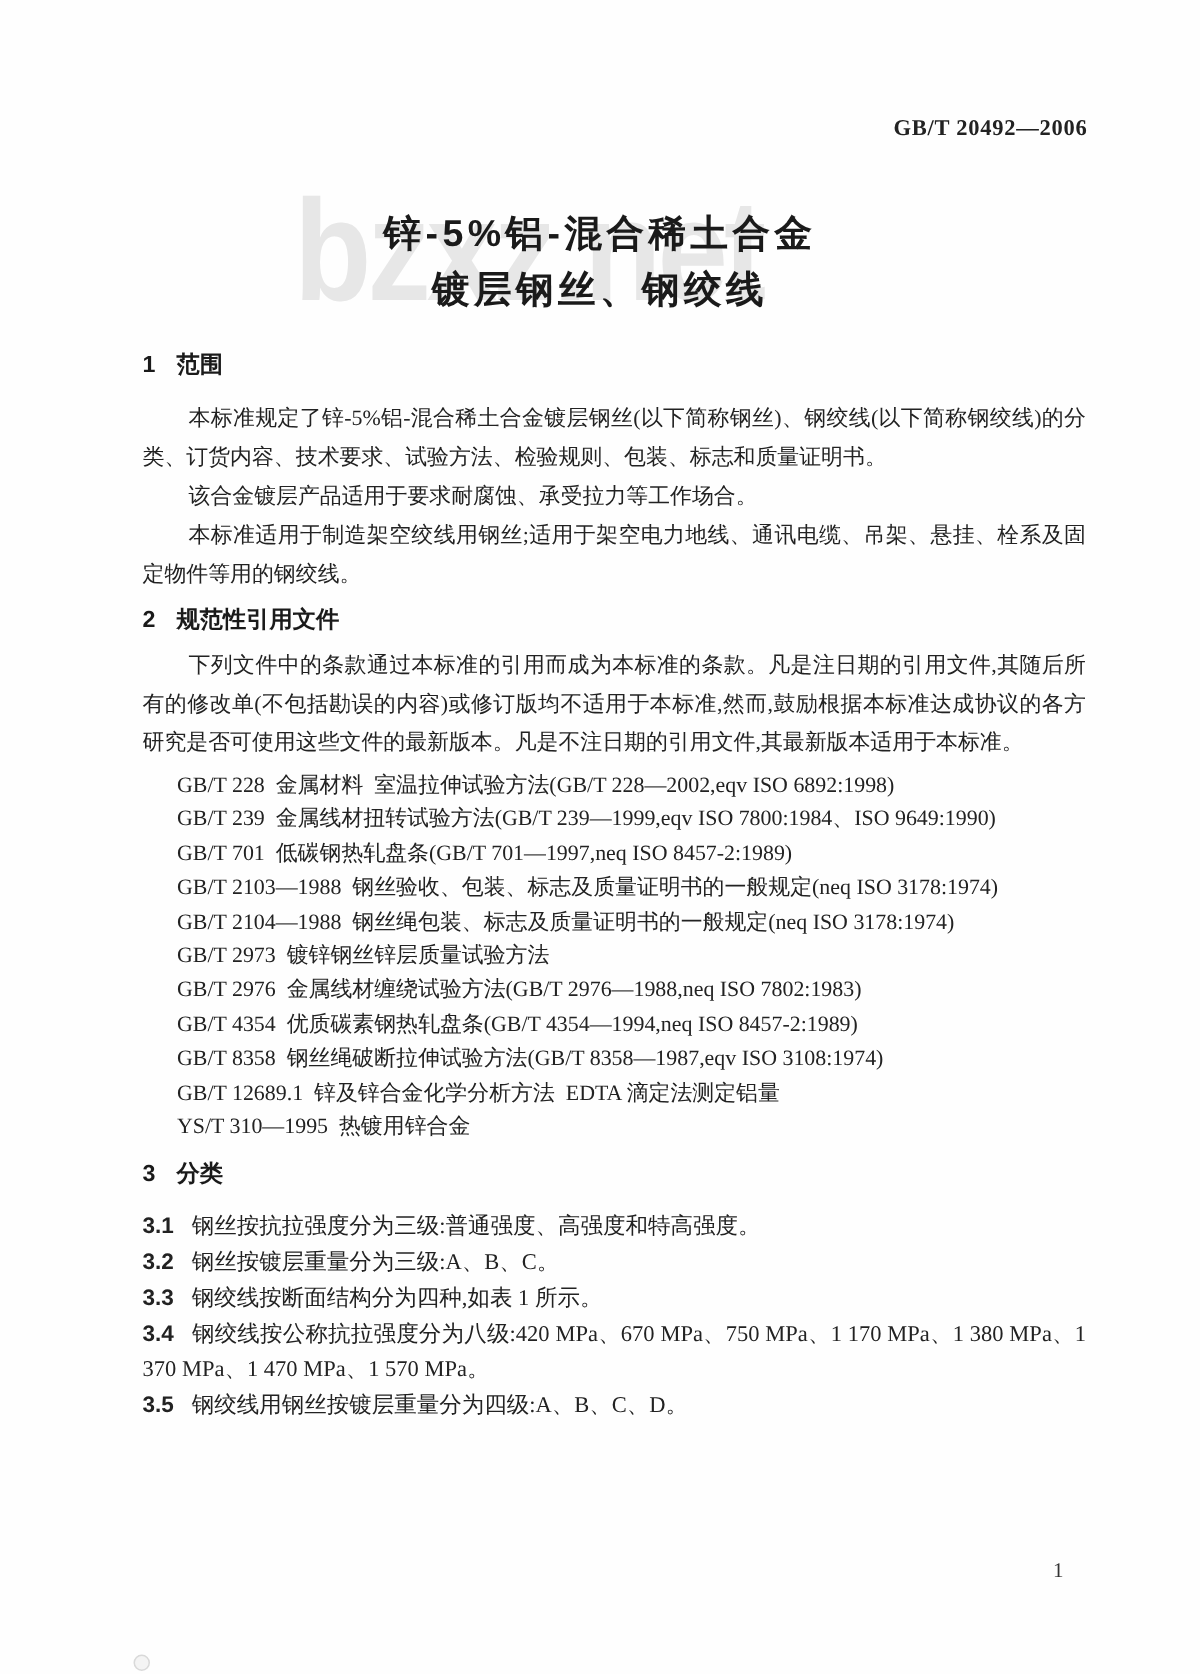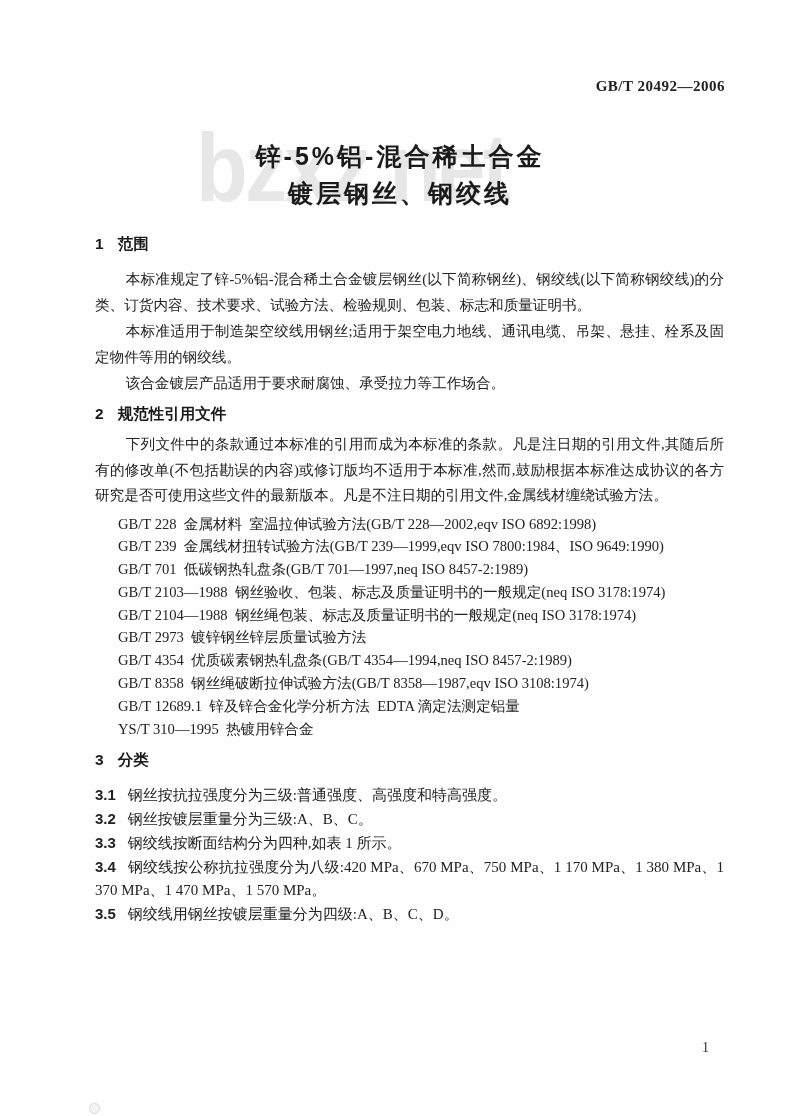--- a/index.html
+++ b/index.html
@@ -124,34 +124,35 @@
   <div class="title-block">
     <div>锌-5%铝-混合稀土合金</div>
     <div>镀层钢丝、钢绞线</div>
   </div>
 
   <div class="content">
 
     <h2 class="sec-h s1"><span class="sec-num">1</span><span>范围</span></h2>
 
     <p class="body-p indent">本标准规定了锌-5%铝-混合稀土合金镀层钢丝(以下简称钢丝)、钢绞线(以下简称钢绞线)的分类、订货内容、技术要求、试验方法、检验规则、包装、标志和质量证明书。</p>
+    <p class="body-p indent">该合金镀层产品适用于要求耐腐蚀、承受拉力等工作场合。</p>
     <p class="body-p indent">本标准适用于制造架空绞线用钢丝;适用于架空电力地线、通讯电缆、吊架、悬挂、栓系及固定物件等用的钢绞线。</p>
-    <p class="body-p indent">该合金镀层产品适用于要求耐腐蚀、承受拉力等工作场合。</p>
 
     <h2 class="sec-h s2"><span class="sec-num">2</span><span>规范性引用文件</span></h2>
 
-    <p class="body-p s2p indent">下列文件中的条款通过本标准的引用而成为本标准的条款。凡是注日期的引用文件,其随后所有的修改单(不包括勘误的内容)或修订版均不适用于本标准,然而,鼓励根据本标准达成协议的各方研究是否可使用这些文件的最新版本。凡是不注日期的引用文件,金属线材缠绕试验方法。</p>
+    <p class="body-p s2p indent">下列文件中的条款通过本标准的引用而成为本标准的条款。凡是注日期的引用文件,其随后所有的修改单(不包括勘误的内容)或修订版均不适用于本标准,然而,鼓励根据本标准达成协议的各方研究是否可使用这些文件的最新版本。凡是不注日期的引用文件,其最新版本适用于本标准。</p>
 
     <div class="refs">
       <p class="ref">GB/T 228  金属材料  室温拉伸试验方法(GB/T 228—2002,eqv ISO 6892:1998)</p>
       <p class="ref">GB/T 239  金属线材扭转试验方法(GB/T 239—1999,eqv ISO 7800:1984、ISO 9649:1990)</p>
       <p class="ref">GB/T 701  低碳钢热轧盘条(GB/T 701—1997,neq ISO 8457-2:1989)</p>
       <p class="ref">GB/T 2103—1988  钢丝验收、包装、标志及质量证明书的一般规定(neq ISO 3178:1974)</p>
       <p class="ref">GB/T 2104—1988  钢丝绳包装、标志及质量证明书的一般规定(neq ISO 3178:1974)</p>
       <p class="ref">GB/T 2973  镀锌钢丝锌层质量试验方法</p>
+      <p class="ref">GB/T 2976  金属线材缠绕试验方法(GB/T 2976—1988,neq ISO 7802:1983)</p>
       <p class="ref">GB/T 4354  优质碳素钢热轧盘条(GB/T 4354—1994,neq ISO 8457-2:1989)</p>
       <p class="ref">GB/T 8358  钢丝绳破断拉伸试验方法(GB/T 8358—1987,eqv ISO 3108:1974)</p>
       <p class="ref">GB/T 12689.1  锌及锌合金化学分析方法  EDTA 滴定法测定铝量</p>
       <p class="ref">YS/T 310—1995  热镀用锌合金</p>
     </div>
 
     <h2 class="sec-h s3"><span class="sec-num">3</span><span>分类</span></h2>
 
     <p class="clause"><span class="cl-num">3.1</span><span class="cl-text">钢丝按抗拉强度分为三级:普通强度、高强度和特高强度。</span></p>
     <p class="clause"><span class="cl-num">3.2</span><span class="cl-text">钢丝按镀层重量分为三级:A、B、C。</span></p>

